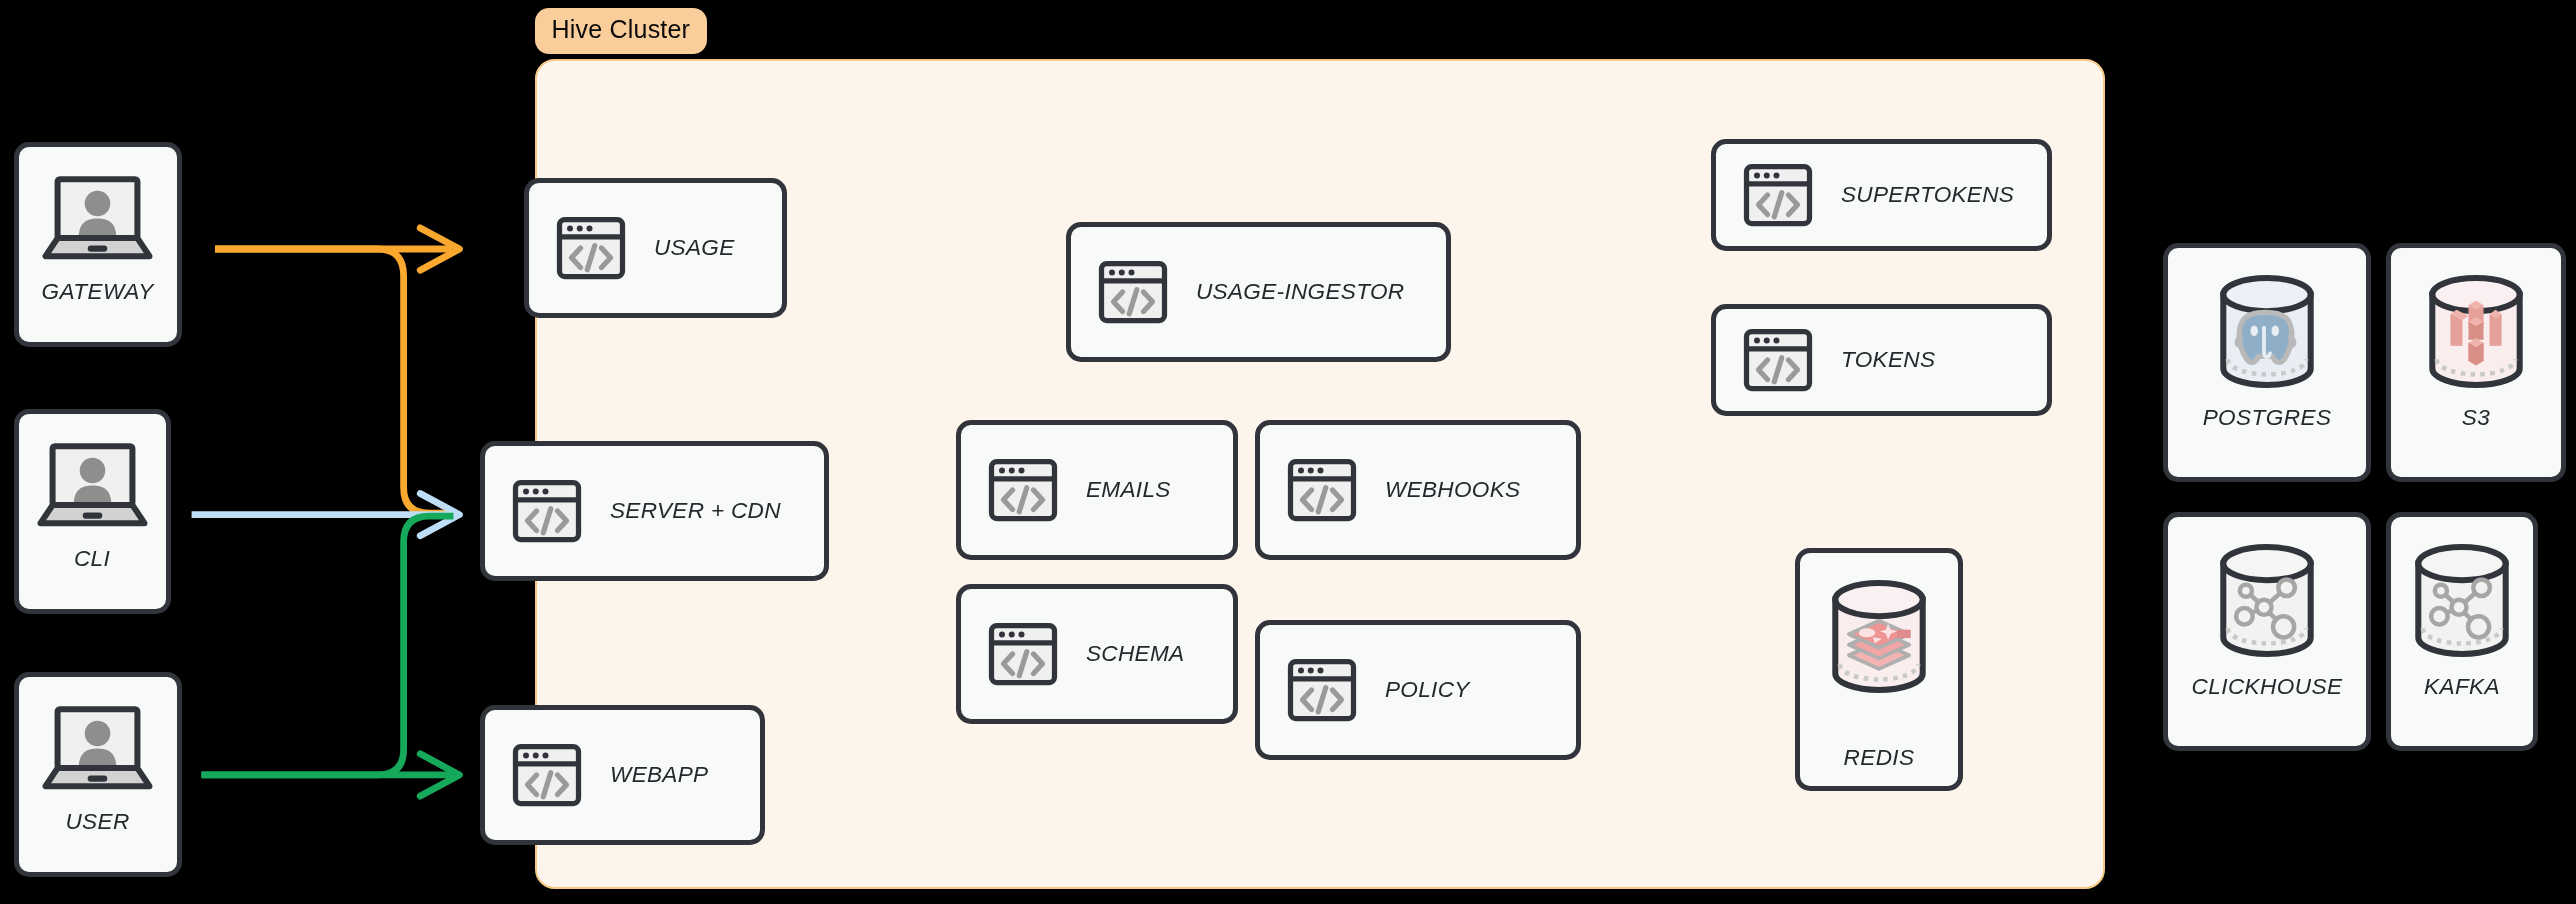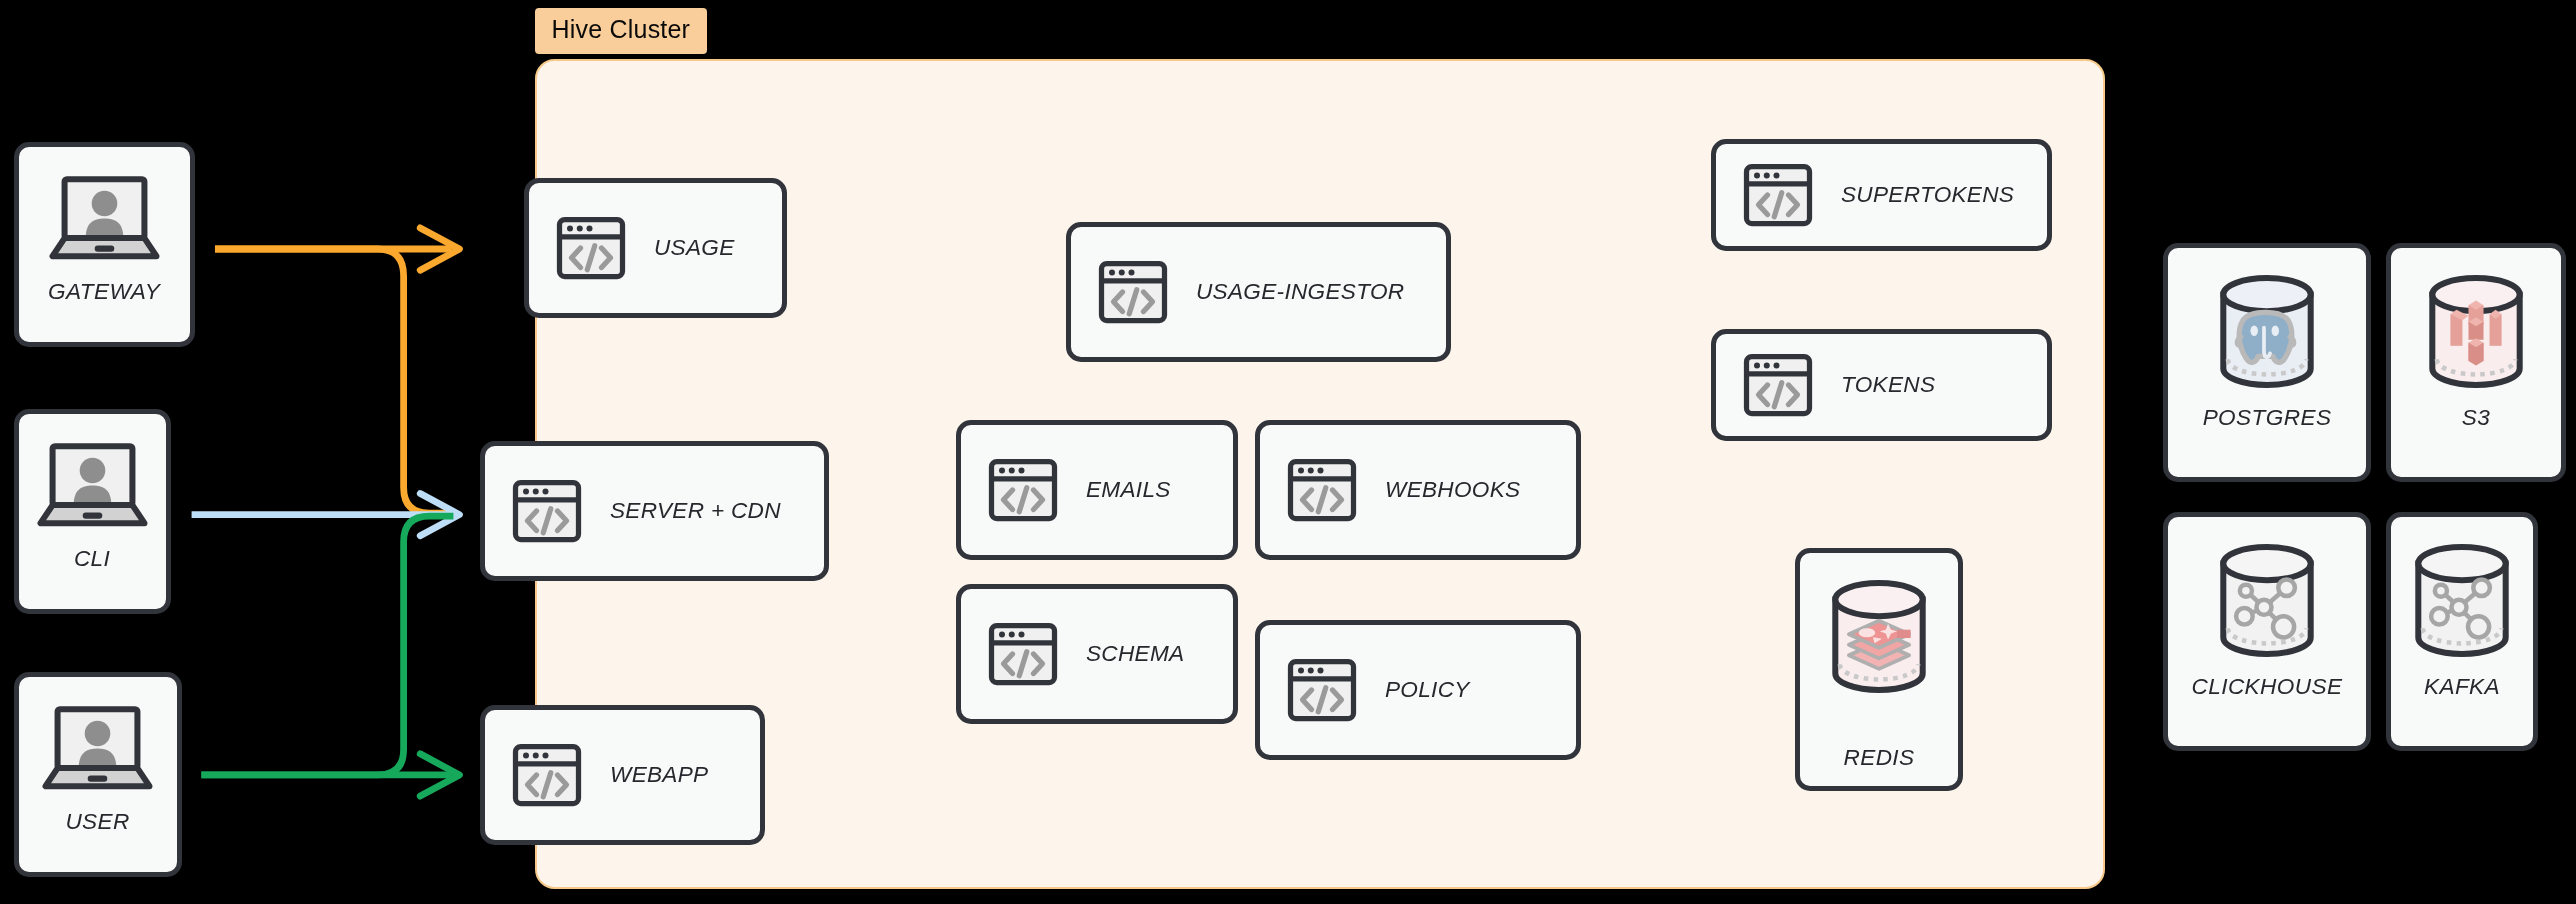--- a/index.html
+++ b/index.html
@@ -37,21 +37,21 @@
     border: 2.3px solid #F6C98A;
     border-radius: 19.6px;
     box-sizing: border-box;
     z-index: 0;
   }
 
   .cluster-badge {
     position: absolute;
     background: #F9CE9A;
     color: #0A0A0A;
-    border-radius: 4px;
+    border-radius: 14px;
     font-size: 25px;
     font-weight: 400;
     letter-spacing: 0.2px;
     line-height: 1;
     padding: 9.8px 16.6px 11.3px 16.6px;
     white-space: nowrap;
     z-index: 4;
     font-family: "Liberation Sans", sans-serif;
   }
 
@@ -148,21 +148,21 @@
     <g>
       <path d="M 266 1027 L 500 1027 Q 534 1027 534 993 L 534 718 Q 534 684 568 684 L 600 684" stroke="#16A85B" stroke-width="9" fill="none" stroke-linecap="butt"></path>
     </g>
 
     <g>
       <path d="M 266 1027 L 598 1027" stroke="#16A85B" stroke-width="9" fill="none" stroke-linecap="butt"></path>
       <path d="M 556 999 L 608 1027 L 556 1055" stroke="#16A85B" stroke-width="9" fill="none" stroke-linecap="round" stroke-linejoin="round"></path>
     </g>
   </svg>
 
-  <div class="card client-node" style="left:13.6px; top:142px; width:181px; height:205px;">
+  <div class="card client-node" style="left:13.6px; top:142px; width:168px; height:205px;">
     <span>
       <svg class="icon-svg" width="113" height="91" viewBox="0 0 150 120" xmlns="http://www.w3.org/2000/svg">
         <rect x="22" y="8" width="106" height="78" rx="3" fill="#F0F0F0" stroke="#31353B" stroke-width="8"></rect>
         <circle cx="75" cy="40" r="17" fill="#8E8E8E"></circle>
         <path d="M 50 86 C 50 66 60 60 75 60 C 90 60 100 66 100 86 Z" fill="#8E8E8E"></path>
         <line x1="22" y1="86" x2="128" y2="86" stroke="#31353B" stroke-width="6" stroke-dasharray="7 6"></line>
         <path d="M 22 86 L 6 110 L 144 110 L 128 86 Z" fill="#D2D2D2" stroke="#31353B" stroke-width="8" stroke-linejoin="round"></path>
         <rect x="62" y="96" width="26" height="8" rx="4" fill="#31353B"></rect>
       </svg>
     </span>
@@ -334,21 +334,21 @@
         <circle cx="33" cy="22" r="4" fill="#31353B"></circle>
         <circle cx="46" cy="22" r="4" fill="#31353B"></circle>
         <path d="M 34 48 L 22 61 L 34 74" stroke="#9A9A9A" stroke-width="7" fill="none" stroke-linecap="round" stroke-linejoin="round"></path>
         <path d="M 62 48 L 74 61 L 62 74" stroke="#9A9A9A" stroke-width="7" fill="none" stroke-linecap="round" stroke-linejoin="round"></path>
         <line x1="53" y1="45" x2="43" y2="77" stroke="#9A9A9A" stroke-width="7" stroke-linecap="round"></line>
       </svg>
     </span>
     <span class="node-label">SUPERTOKENS</span>
   </div>
 
-  <div class="card service-node" style="left:1711px; top:304px; width:341px; height:112px;margin-top:25px;">
+  <div class="card service-node" style="left:1711px; top:304px; width:341px; height:112px;">
     <span>
       <svg class="icon-svg" width="72" height="72" viewBox="0 0 96 96" xmlns="http://www.w3.org/2000/svg">
         <rect x="6" y="10" width="84" height="76" rx="7" fill="#F0F0F0" stroke="#31353B" stroke-width="7"></rect>
         <line x1="6" y1="33" x2="90" y2="33" stroke="#31353B" stroke-width="7"></line>
         <circle cx="20" cy="22" r="4" fill="#31353B"></circle>
         <circle cx="33" cy="22" r="4" fill="#31353B"></circle>
         <circle cx="46" cy="22" r="4" fill="#31353B"></circle>
         <path d="M 34 48 L 22 61 L 34 74" stroke="#9A9A9A" stroke-width="7" fill="none" stroke-linecap="round" stroke-linejoin="round"></path>
         <path d="M 62 48 L 74 61 L 62 74" stroke="#9A9A9A" stroke-width="7" fill="none" stroke-linecap="round" stroke-linejoin="round"></path>
         <line x1="53" y1="45" x2="43" y2="77" stroke="#9A9A9A" stroke-width="7" stroke-linecap="round"></line>

